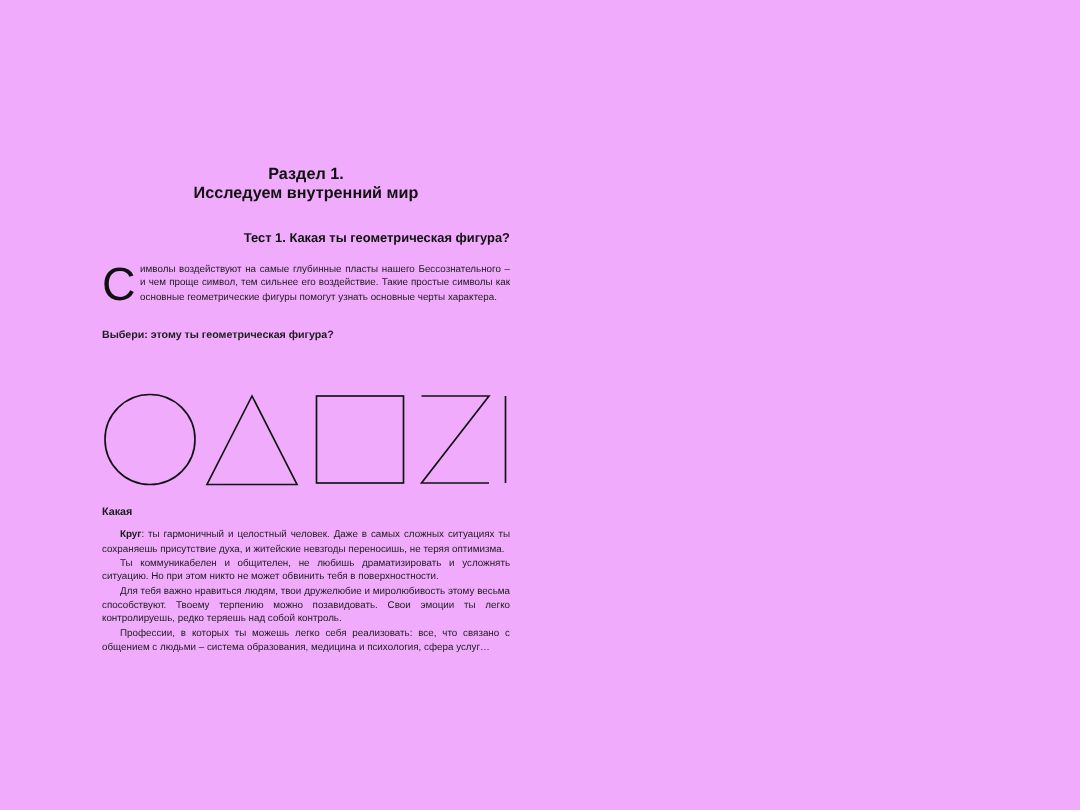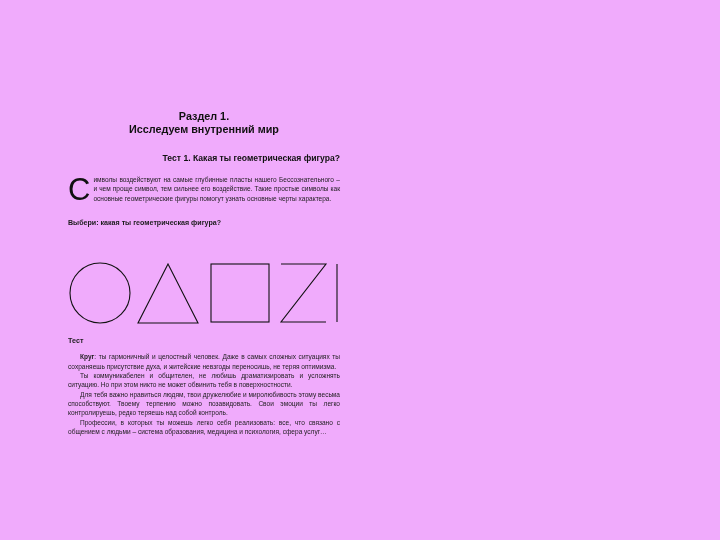--- a/index.html
+++ b/index.html
@@ -133,40 +133,40 @@
       <h2 class="test-title">Тест 1. Какая ты геометрическая фигура?</h2>
 
       <div class="spacer-md"></div>
 
       <p class="dropcap-para">
         <span class="dropcap">С</span><span>имволы воздействуют на самые глубинные пласты нашего Бессознательного – и чем проще символ, тем сильнее его воздействие. Такие простые символы как основные геометрические фигуры помогут узнать основные черты характера.</span>
       </p>
 
       <div class="spacer-lg"></div>
 
-      <p class="prompt">Выбери: какая ты геометрическая фигура?</p>
+      <p class="prompt">Выбери: этому ты геометрическая фигура?</p>
     </div>
 
     <div class="shapes">
       <svg width="272" height="62" viewBox="0 0 272 62" aria-hidden="true">
 
         <circle cx="32" cy="31" r="30" fill="none" stroke="#111" stroke-width="1.1"></circle>
 
         <polygon points="100,2 130,61 70,61" fill="none" stroke="#111" stroke-width="1.1"></polygon>
 
         <rect x="143" y="2" width="58" height="58" fill="none" stroke="#111" stroke-width="1.1"></rect>
 
         <polyline points="213,2 258,2 213,60 258,60" fill="none" stroke="#111" stroke-width="1.1"></polyline>
 
         <line x1="269" y1="2" x2="269" y2="60" stroke="#111" stroke-width="1.1"></line>
       </svg>
     </div>
 
     <div class="text-col col-left" style="top:336px;">
-      <p class="key-heading">Тест</p>
+      <p class="key-heading">Какая</p>
       <div class="spacer-sm"></div>
       <p class="body"><b>Круг</b>: ты гармоничный и целостный человек. Даже в самых сложных ситуациях ты сохраняешь присутствие духа, и житейские невзгоды переносишь, не теряя оптимизма.</p>
       <p class="body">Ты коммуникабелен и общителен, не любишь драматизировать и усложнять ситуацию. Но при этом никто не может обвинить тебя в поверхностности.</p>
       <p class="body">Для тебя важно нравиться людям, твои дружелюбие и миролюбивость этому весьма способствуют. Твоему терпению можно позавидовать. Свои эмоции ты легко контролируешь, редко теряешь над собой контроль.</p>
       <p class="body">Профессии, в которых ты можешь легко себя реализовать: все, что связано с общением с людьми – система образования, медицина и психология, сфера услуг…</p>
     </div>
   </div>
 
   <div class="page page-right">
 

